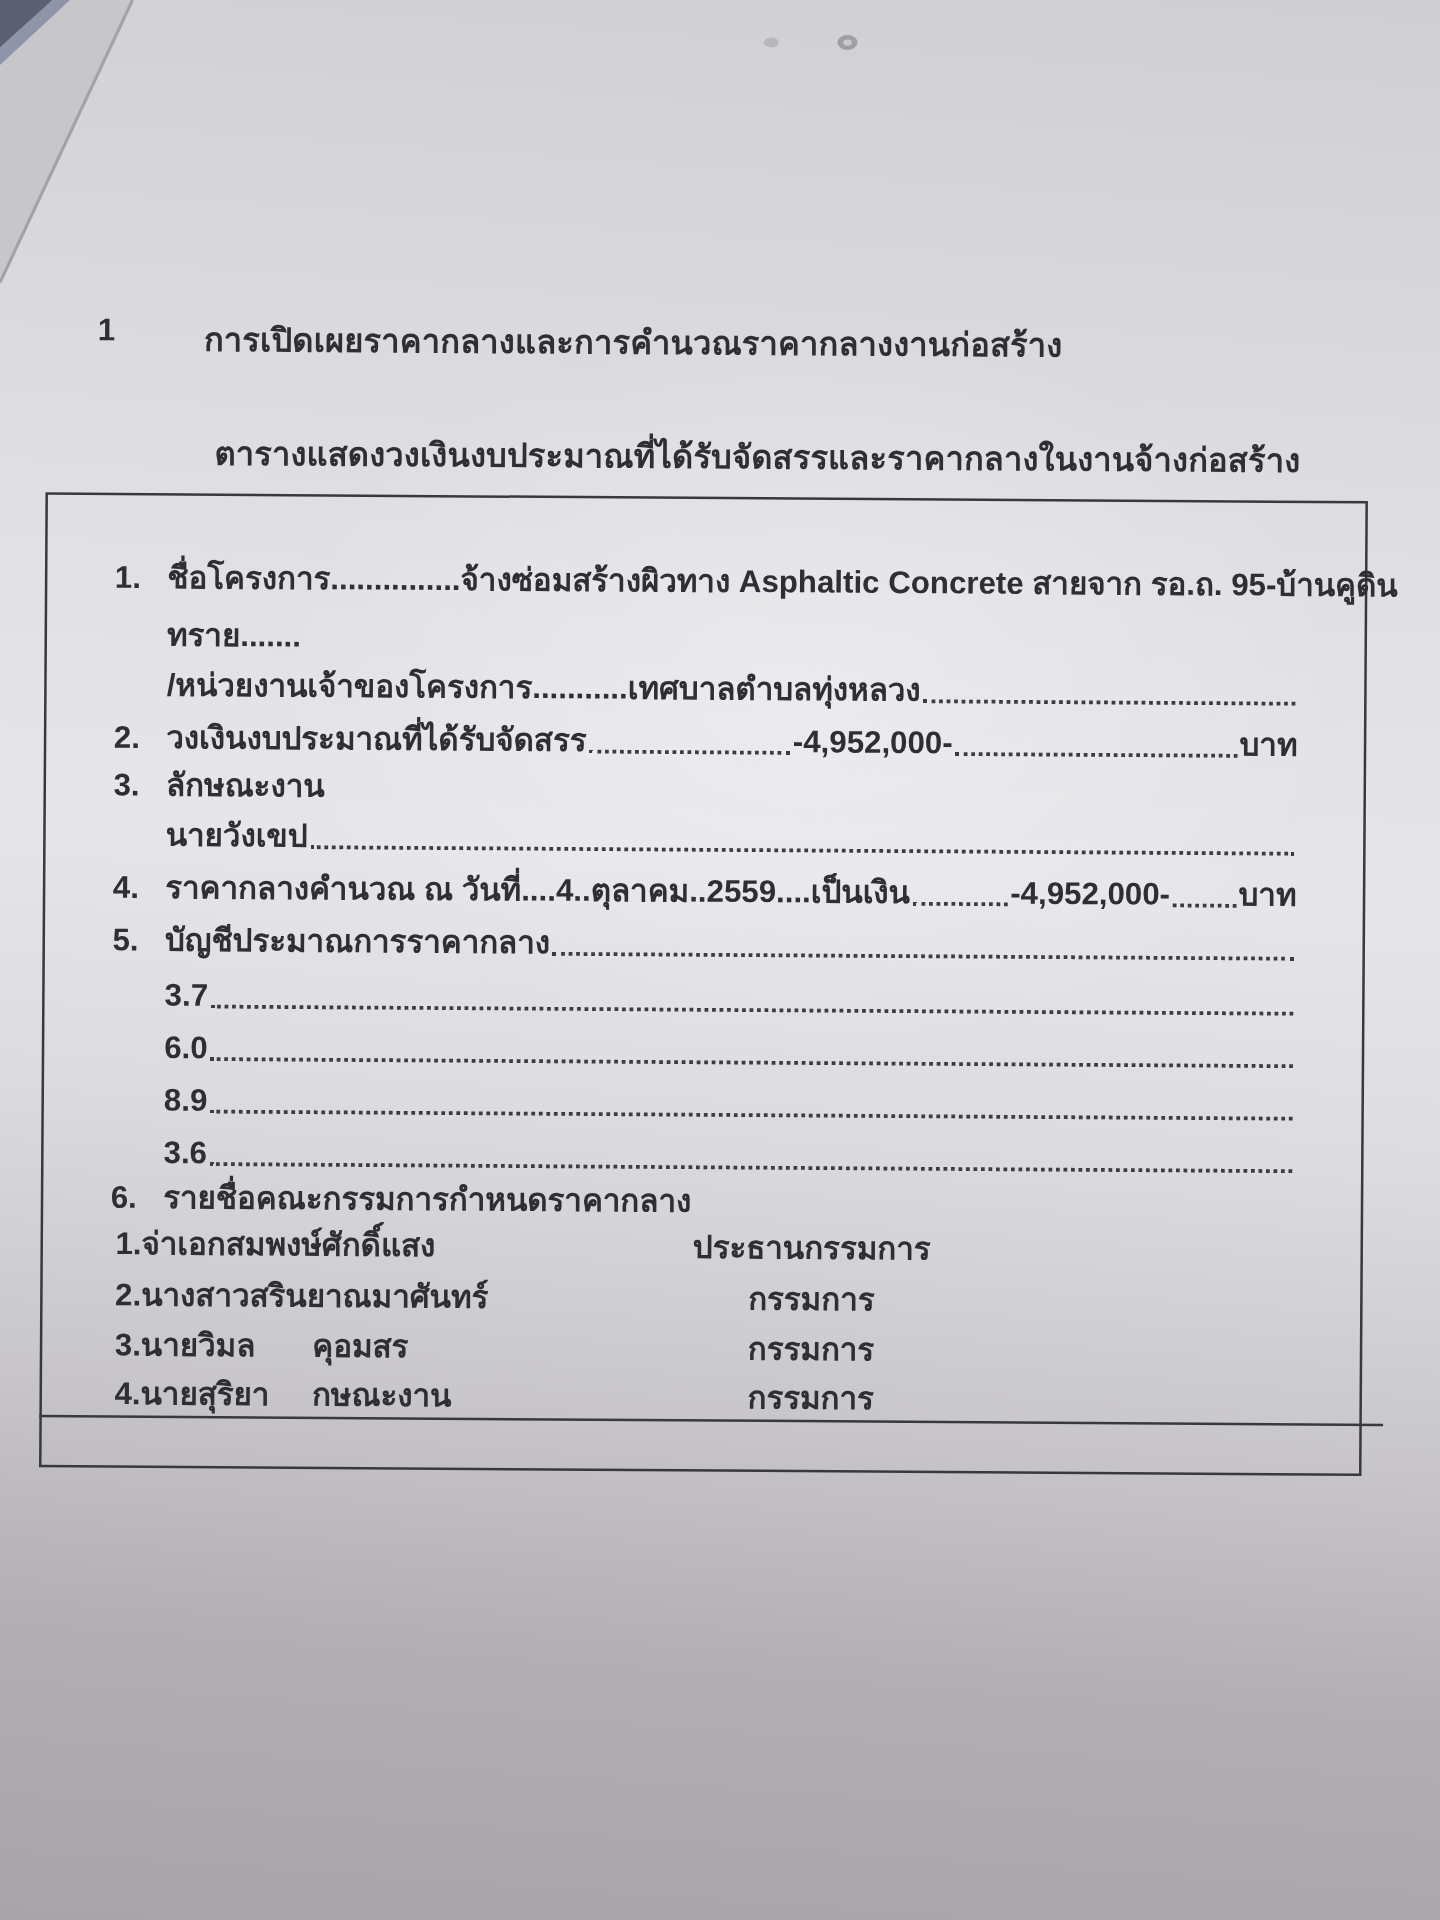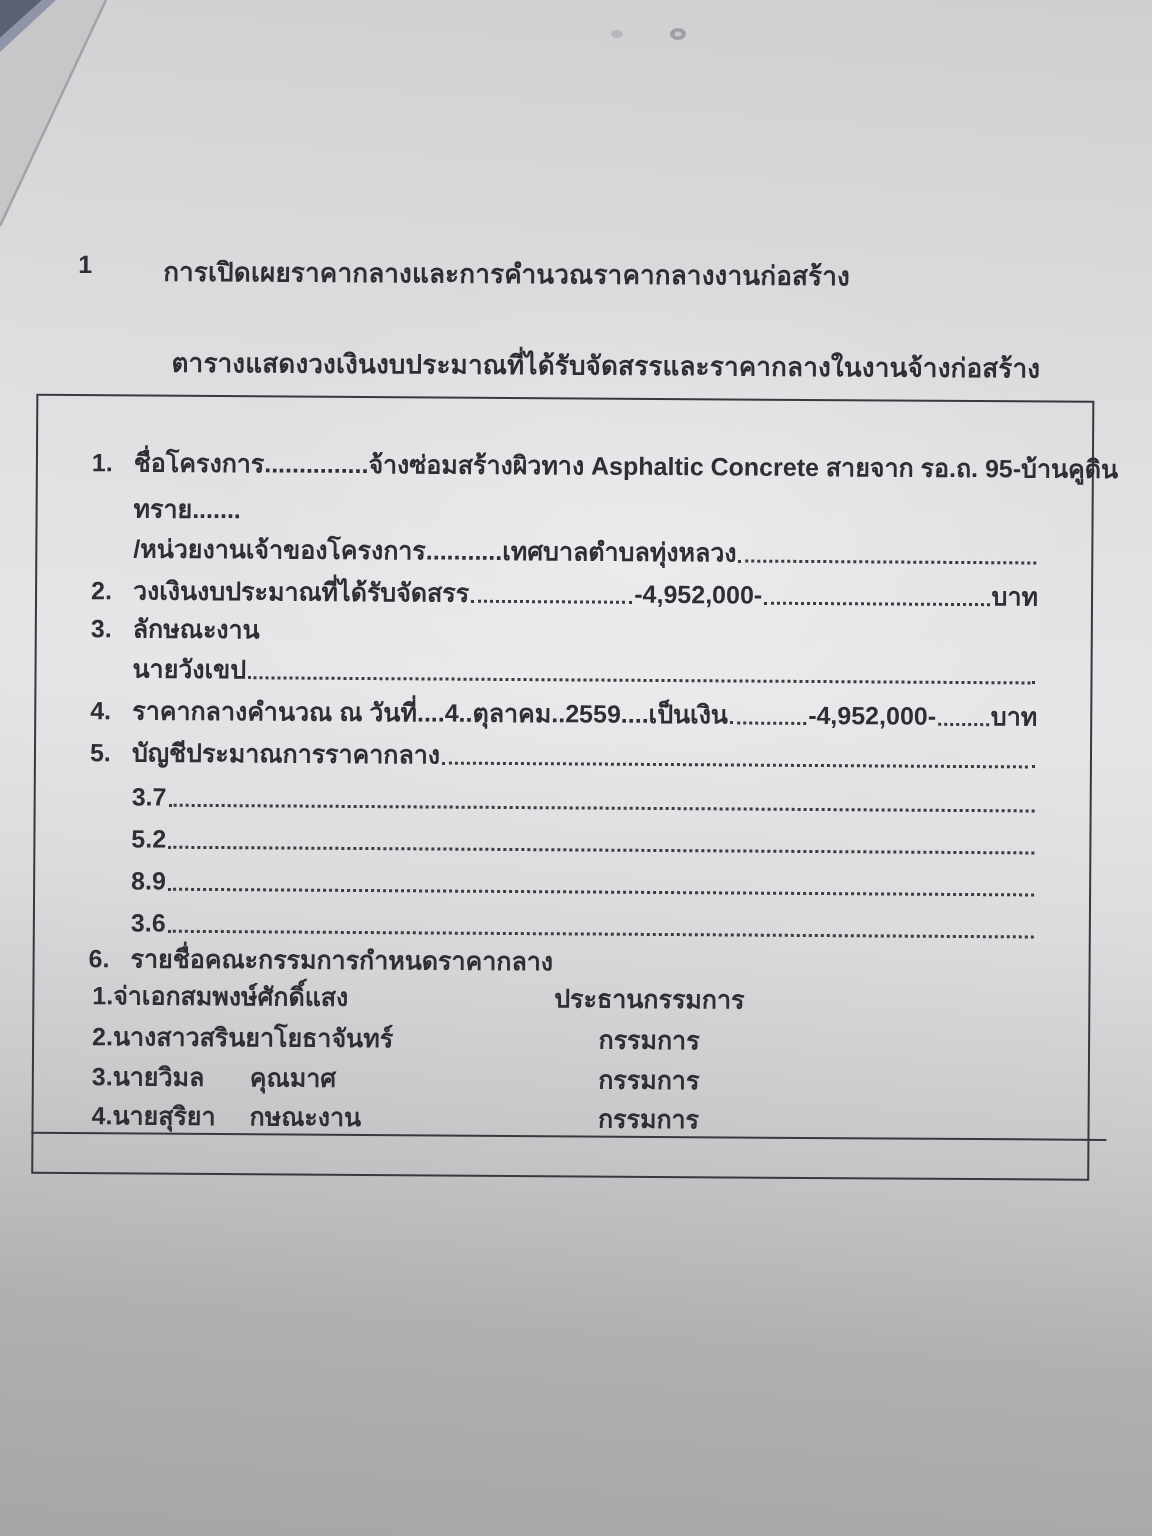--- a/index.html
+++ b/index.html
@@ -98,36 +98,36 @@
     <div class="num l5">5.</div>
     <div class="bline l5 fline">
         <span class="t">บัญชีประมาณการราคากลาง</span>
         <span class="leader"></span>
       </div>
     <div class="bline s51 fline">
         <span class="t">3.7</span>
         <span class="leader"></span>
       </div>
     <div class="bline s52 fline">
-        <span class="t">5.2</span>
+        <span class="t">6.0</span>
         <span class="leader"></span>
       </div>
     <div class="bline s53 fline">
         <span class="t">8.9</span>
         <span class="leader"></span>
       </div>
     <div class="bline s54 fline">
         <span class="t">3.6</span>
         <span class="leader"></span>
       </div>
 
     <div class="num l6">6.</div>
     <div class="bline l6" style="left:96px;">รายชื่อคณะกรรมการกำหนดราคากลาง</div>
 
     <div class="crow c1"><span class="cname">1.จ่าเอกสมพงษ์</span><span>ศักดิ์แสง</span><span class="cpos">ประธานกรรมการ</span></div>
-    <div class="crow c2"><span class="cname">2.นางสาวสรินยา</span><span>โยธาจันทร์</span><span class="cpos">กรรมการ</span></div>
-    <div class="crow c3"><span class="cname">3.นายวิมล</span><span>คุณมาศ</span><span class="cpos">กรรมการ</span></div>
+    <div class="crow c2"><span class="cname">2.นางสาวสรินยา</span><span>ณมาศันทร์</span><span class="cpos">กรรมการ</span></div>
+    <div class="crow c3"><span class="cname">3.นายวิมล</span><span>คุอมสร</span><span class="cpos">กรรมการ</span></div>
     <div class="crow c4"><span class="cname">4.นายสุริยา</span><span>กษณะงาน</span><span class="cpos">กรรมการ</span></div>
 
     <div class="innerline"></div>
   </div>
 
 </div>
 
 </body></html>

